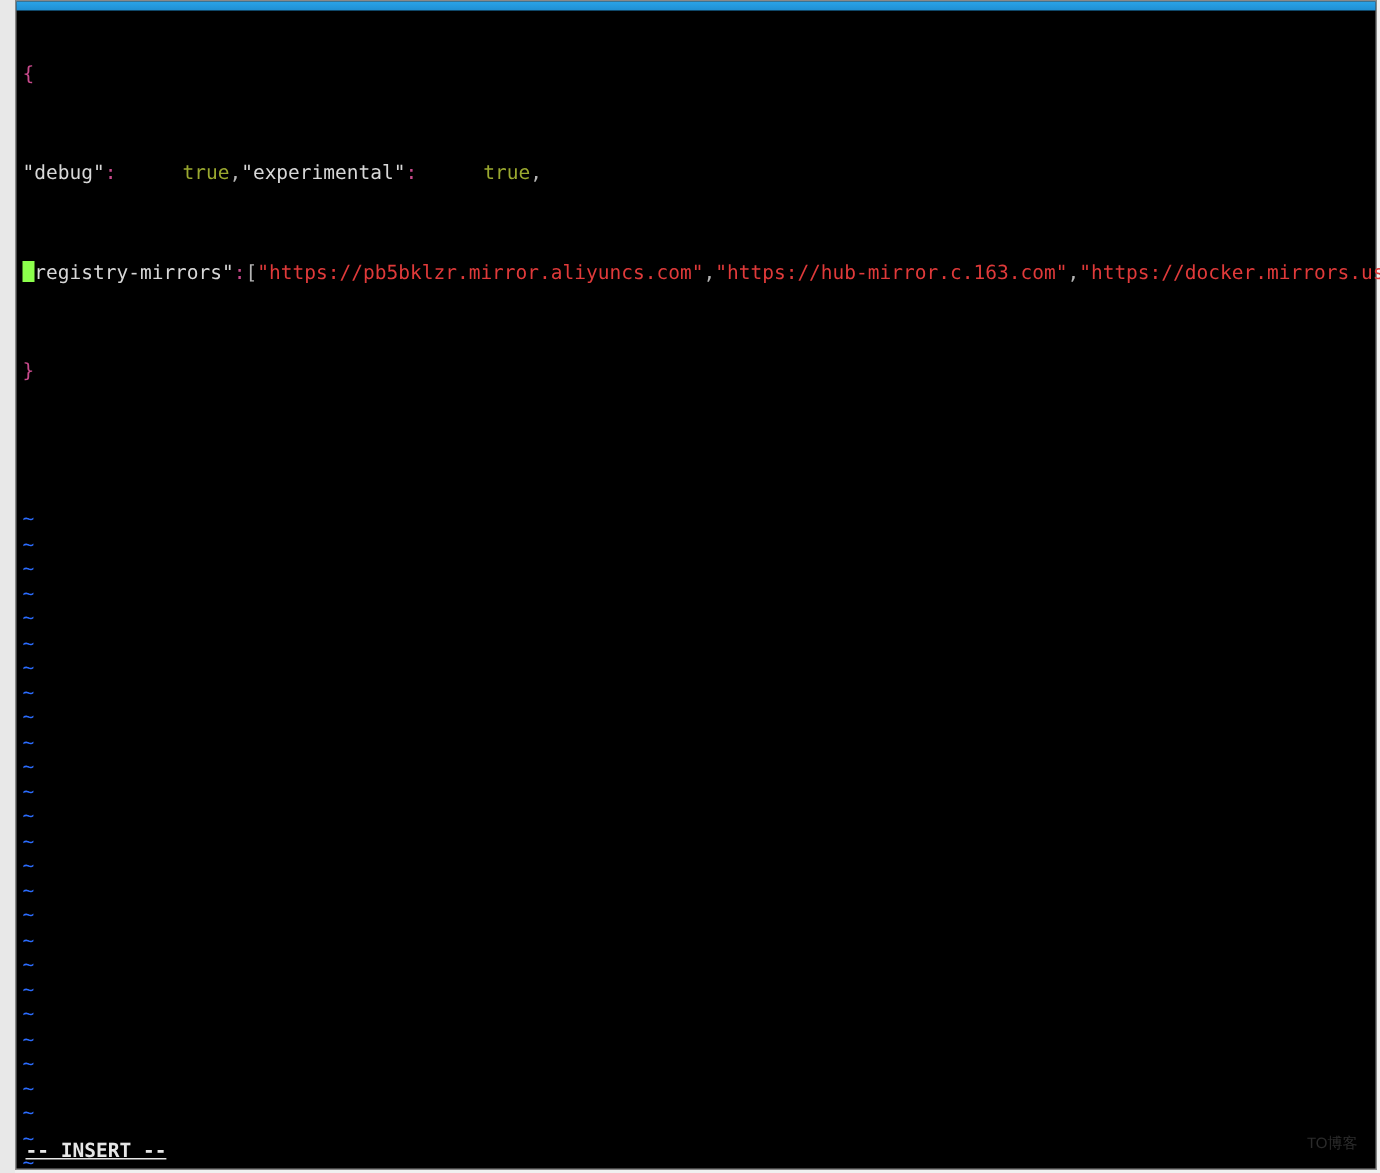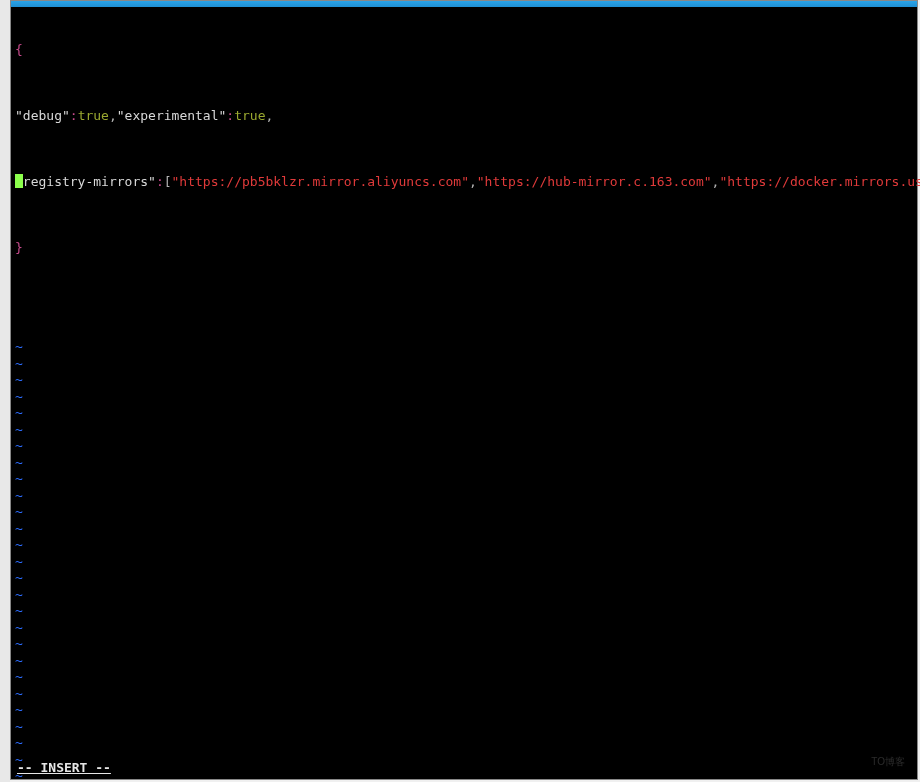--- a/index.html
+++ b/index.html
@@ -35,21 +35,21 @@
     color: #b4b4b4;
     line-height: 16.5px;
     white-space: pre;
     font-size: 13px;
   }
   .line { height: 16.5px; }
   .tilde { color: #2b6cff; }
   .brace { color: #c84a8c; }
   .key   { color: #d8d8d8; }
   .colon { color: #c84a8c; }
-  .true  { color: #9aa82f; }
+  .true  { color: #9aa82f; margin-left: 44px; }
   .str   { color: #e03a3a; }
   .comma { color: #b4b4b4; }
   .bracket { color: #b4b4b4; }
   .cursor {
     display: inline-block;
     width: 8px;
     height: 14px;
     background: #8cff4c;
     vertical-align: -2px;
     margin-right: -8px;

